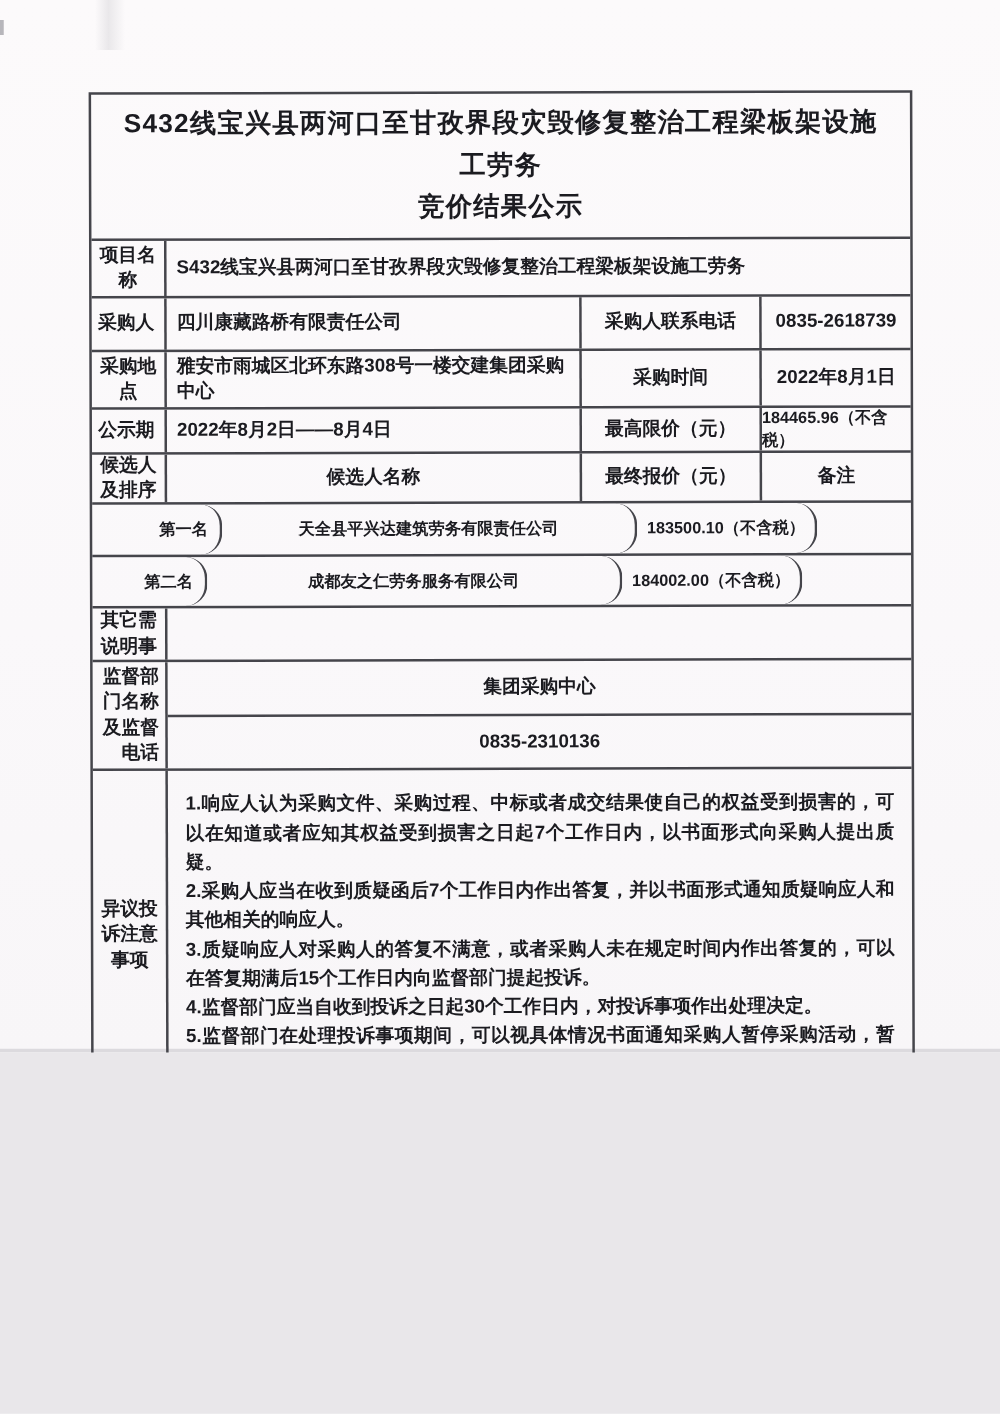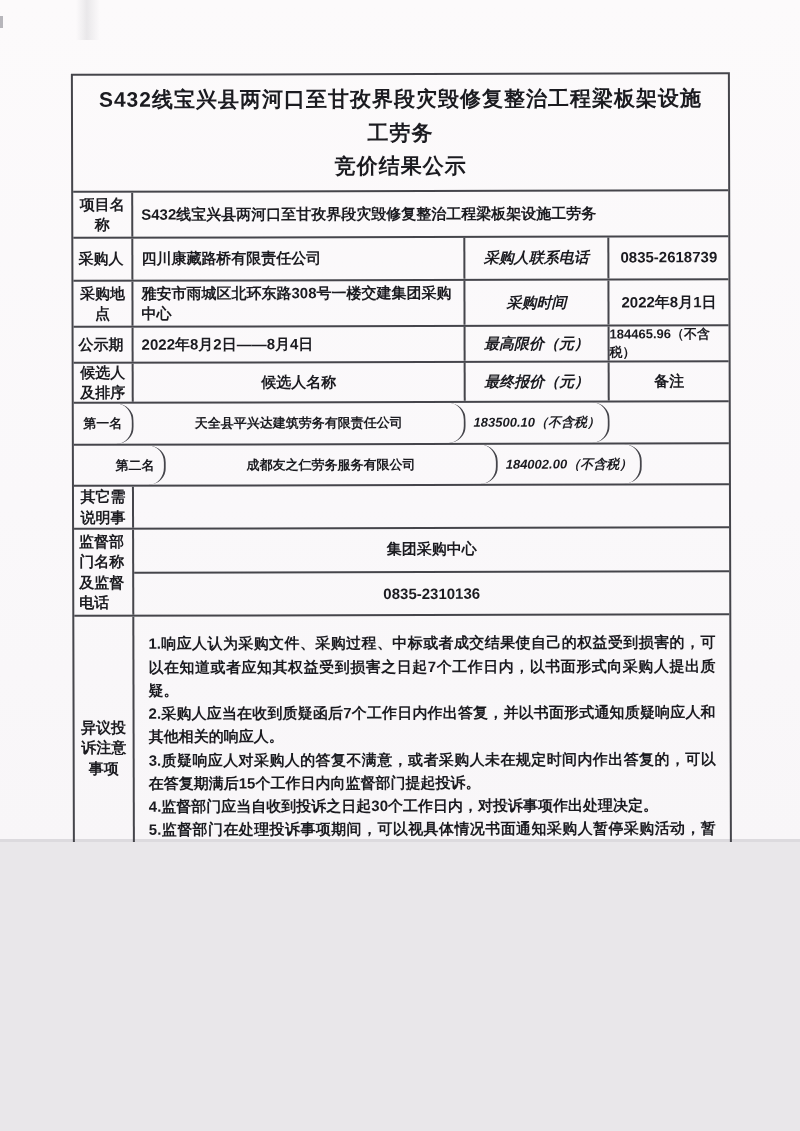--- a/index.html
+++ b/index.html
@@ -29,23 +29,23 @@
     position:absolute;left:72px;top:73px;width:659px;
     border:2px solid #45454b;box-sizing:border-box;
     transform:rotate(-0.15deg);
     font-weight:600;
   }
   .trow{display:flex;border-top:2px solid #45454b;box-sizing:border-box;align-items:stretch;}
   .trow:first-child{border-top:none;}
   .cell{display:flex;align-items:center;box-sizing:border-box;font-size:15px;line-height:1.35;}
   .lbl{width:60px;border-right:2px solid #45454b;padding:2px 5px;justify-content:flex-start;text-align:center;}
   .c2{width:332px;border-right:2px solid #45454b;padding:2px 8px;}
-  .c3{width:144px;border-right:2px solid #45454b;justify-content:center;text-align:right;font-style:italic;}
+  .c3{width:144px;border-right:2px solid #45454b;justify-content:center;text-align:right;}
   .c4{flex:1;justify-content:center;text-align:left;}
-  .center{justify-content:center;text-align:left;}
+  .center{justify-content:center;text-align:right;}
   .small{font-size:13px;border-radius:17px;}
   .title-row{height:115px;align-items:center;justify-content:center;}
   .title-box{width:100%;text-align:center;font-size:21px;font-weight:700;line-height:1.6;letter-spacing:1px;padding:0 24px;box-sizing:border-box;}
   .h-project{height:46px;}
   .h-purchaser{height:43px;}
   .h-location{height:46px;}
   .h-publicity{height:36px;}
   .h-candhead{height:40px;}
   .h-cand1{height:42px;}
   .h-cand2{height:41px;}
@@ -114,21 +114,21 @@
     </div>
 
     <div class="trow h-candhead">
       <div class="cell lbl">候选人及排序</div>
       <div class="cell c2 center">候选人名称</div>
       <div class="cell c3">最终报价（元）</div>
       <div class="cell c4">备注</div>
     </div>
 
     <div class="trow h-cand1">
-      <div class="cell lbl center small" style="justify-content:center;">第一名</div>
+      <div class="cell lbl center small" style="justify-content:center;margin-left:44px;">第一名</div>
       <div class="cell c2 center small">天全县平兴达建筑劳务有限责任公司</div>
       <div class="cell c3 small">183500.10（不含税）</div>
       <div class="cell c4 small"></div>
     </div>
 
     <div class="trow h-cand2">
       <div class="cell lbl center small" style="justify-content:center;margin-left:32px;">第二名</div>
       <div class="cell c2 center small">成都友之仁劳务服务有限公司</div>
       <div class="cell c3 small">184002.00（不含税）</div>
       <div class="cell c4 small"></div>

